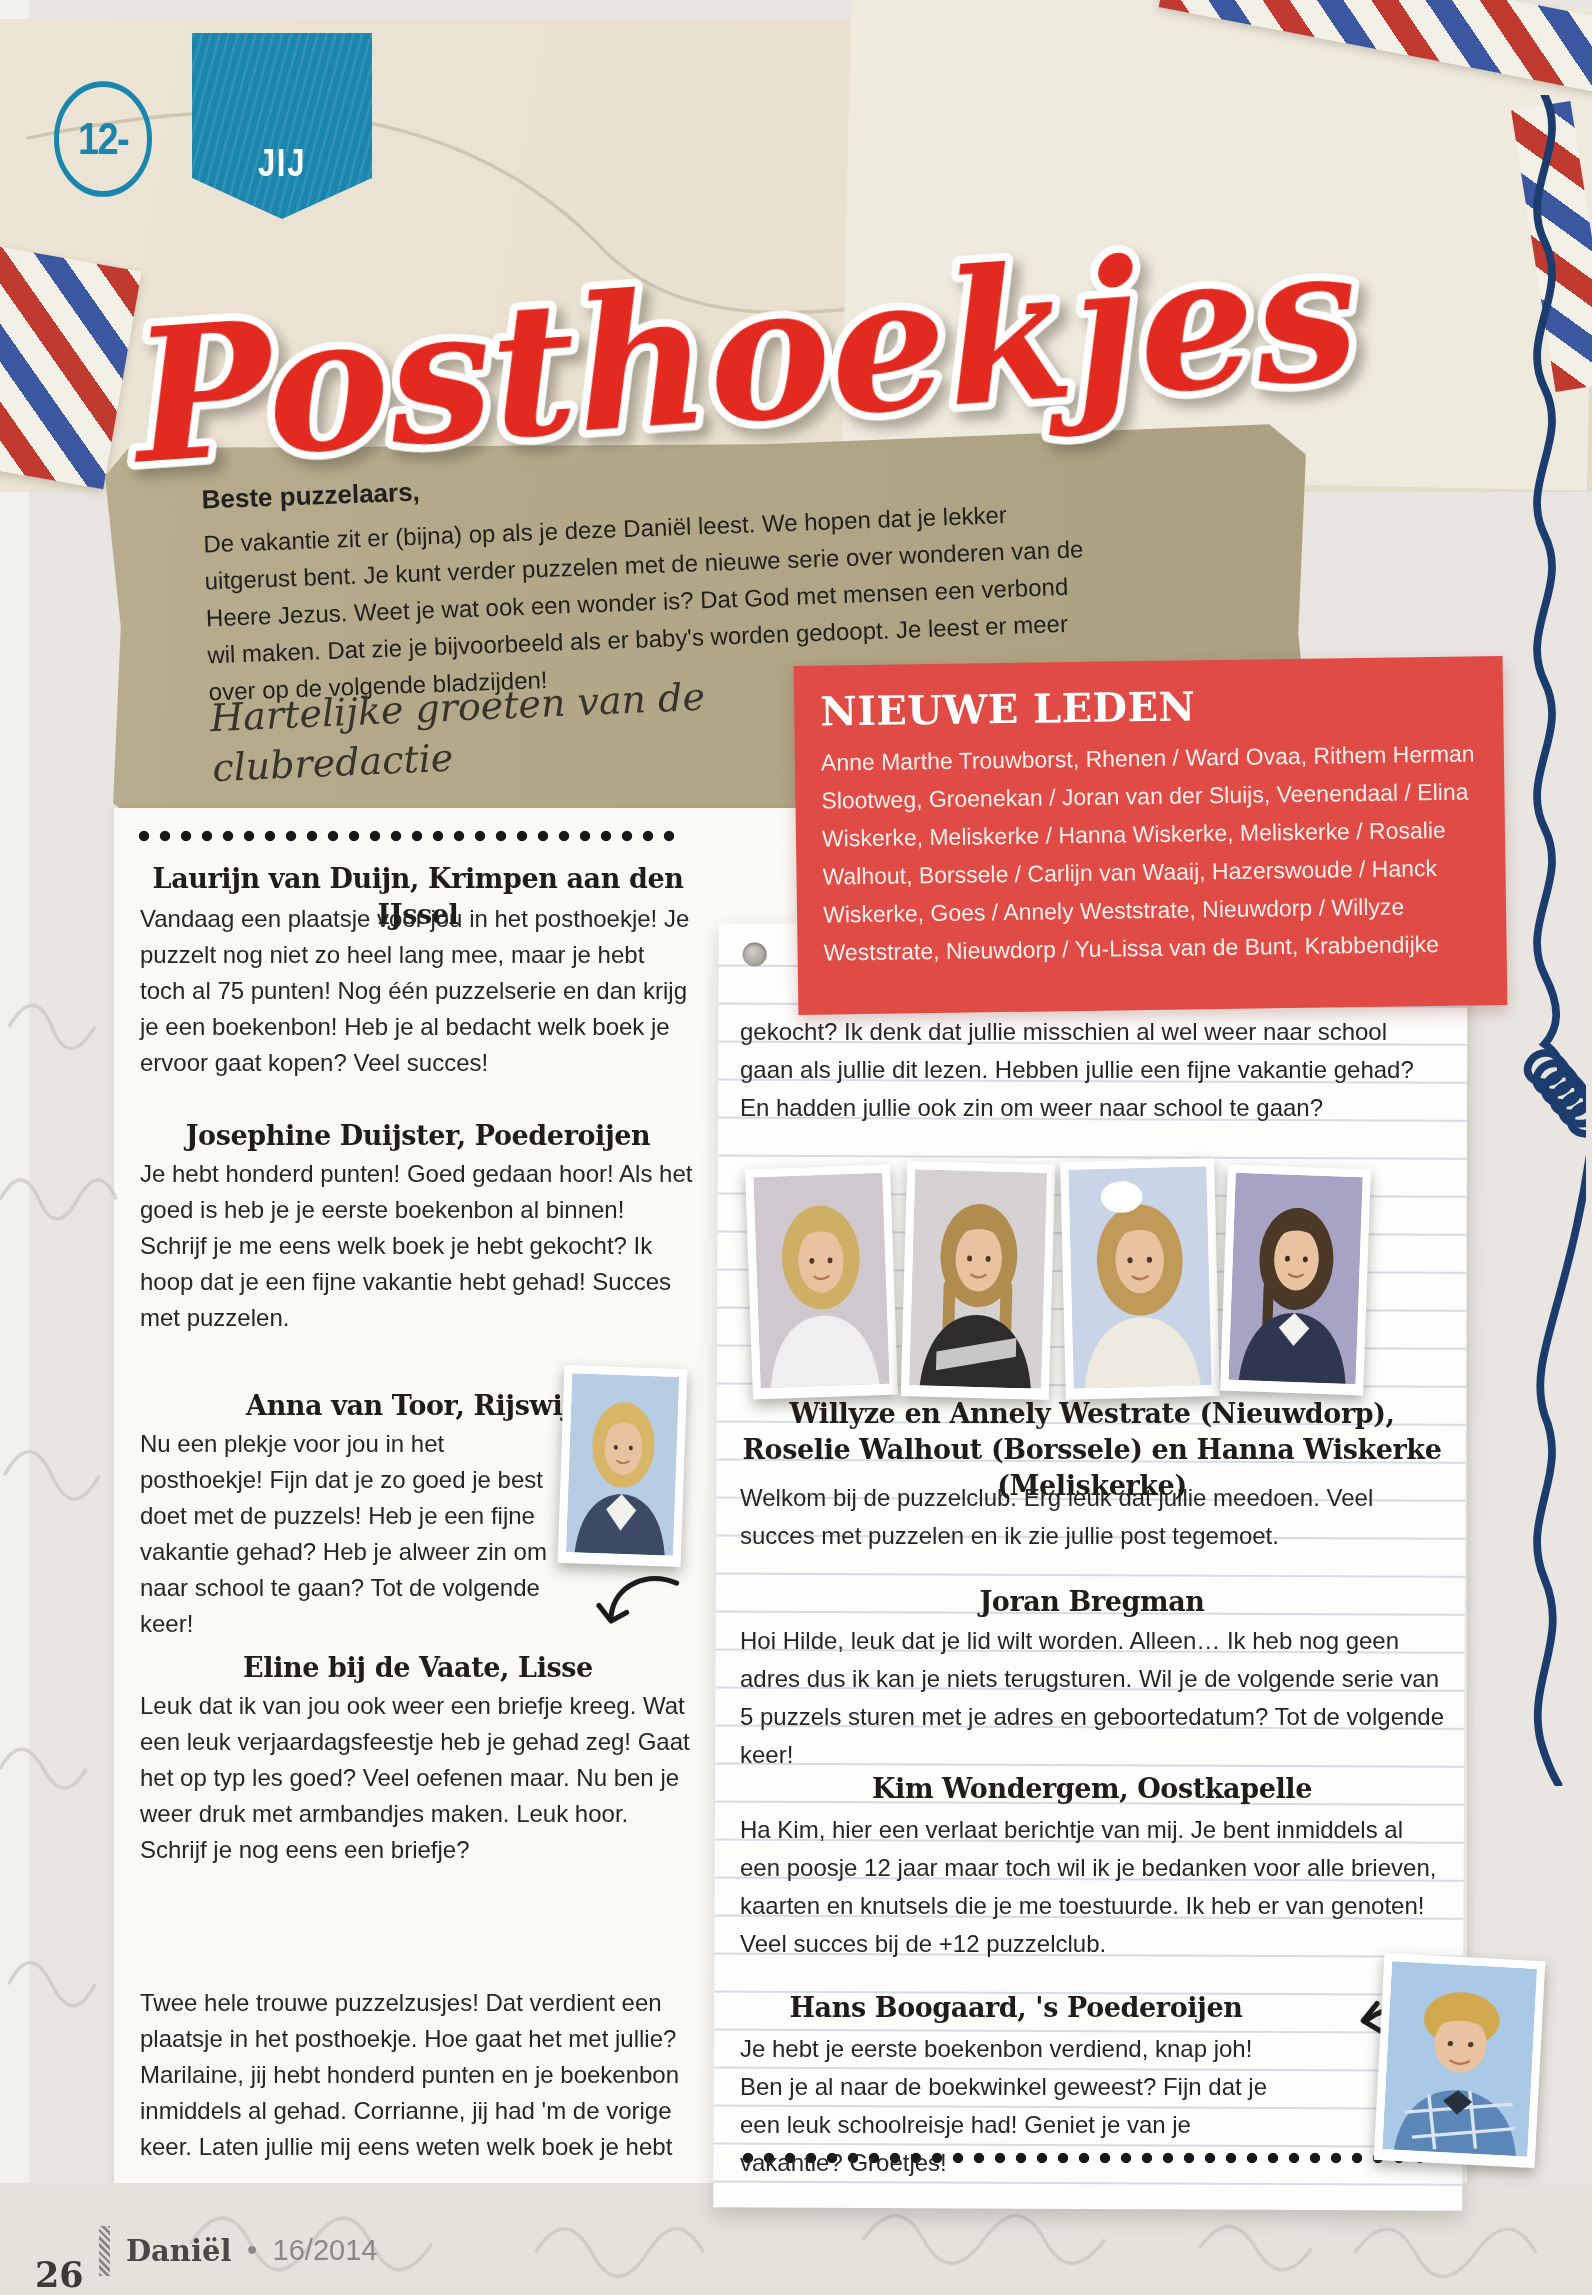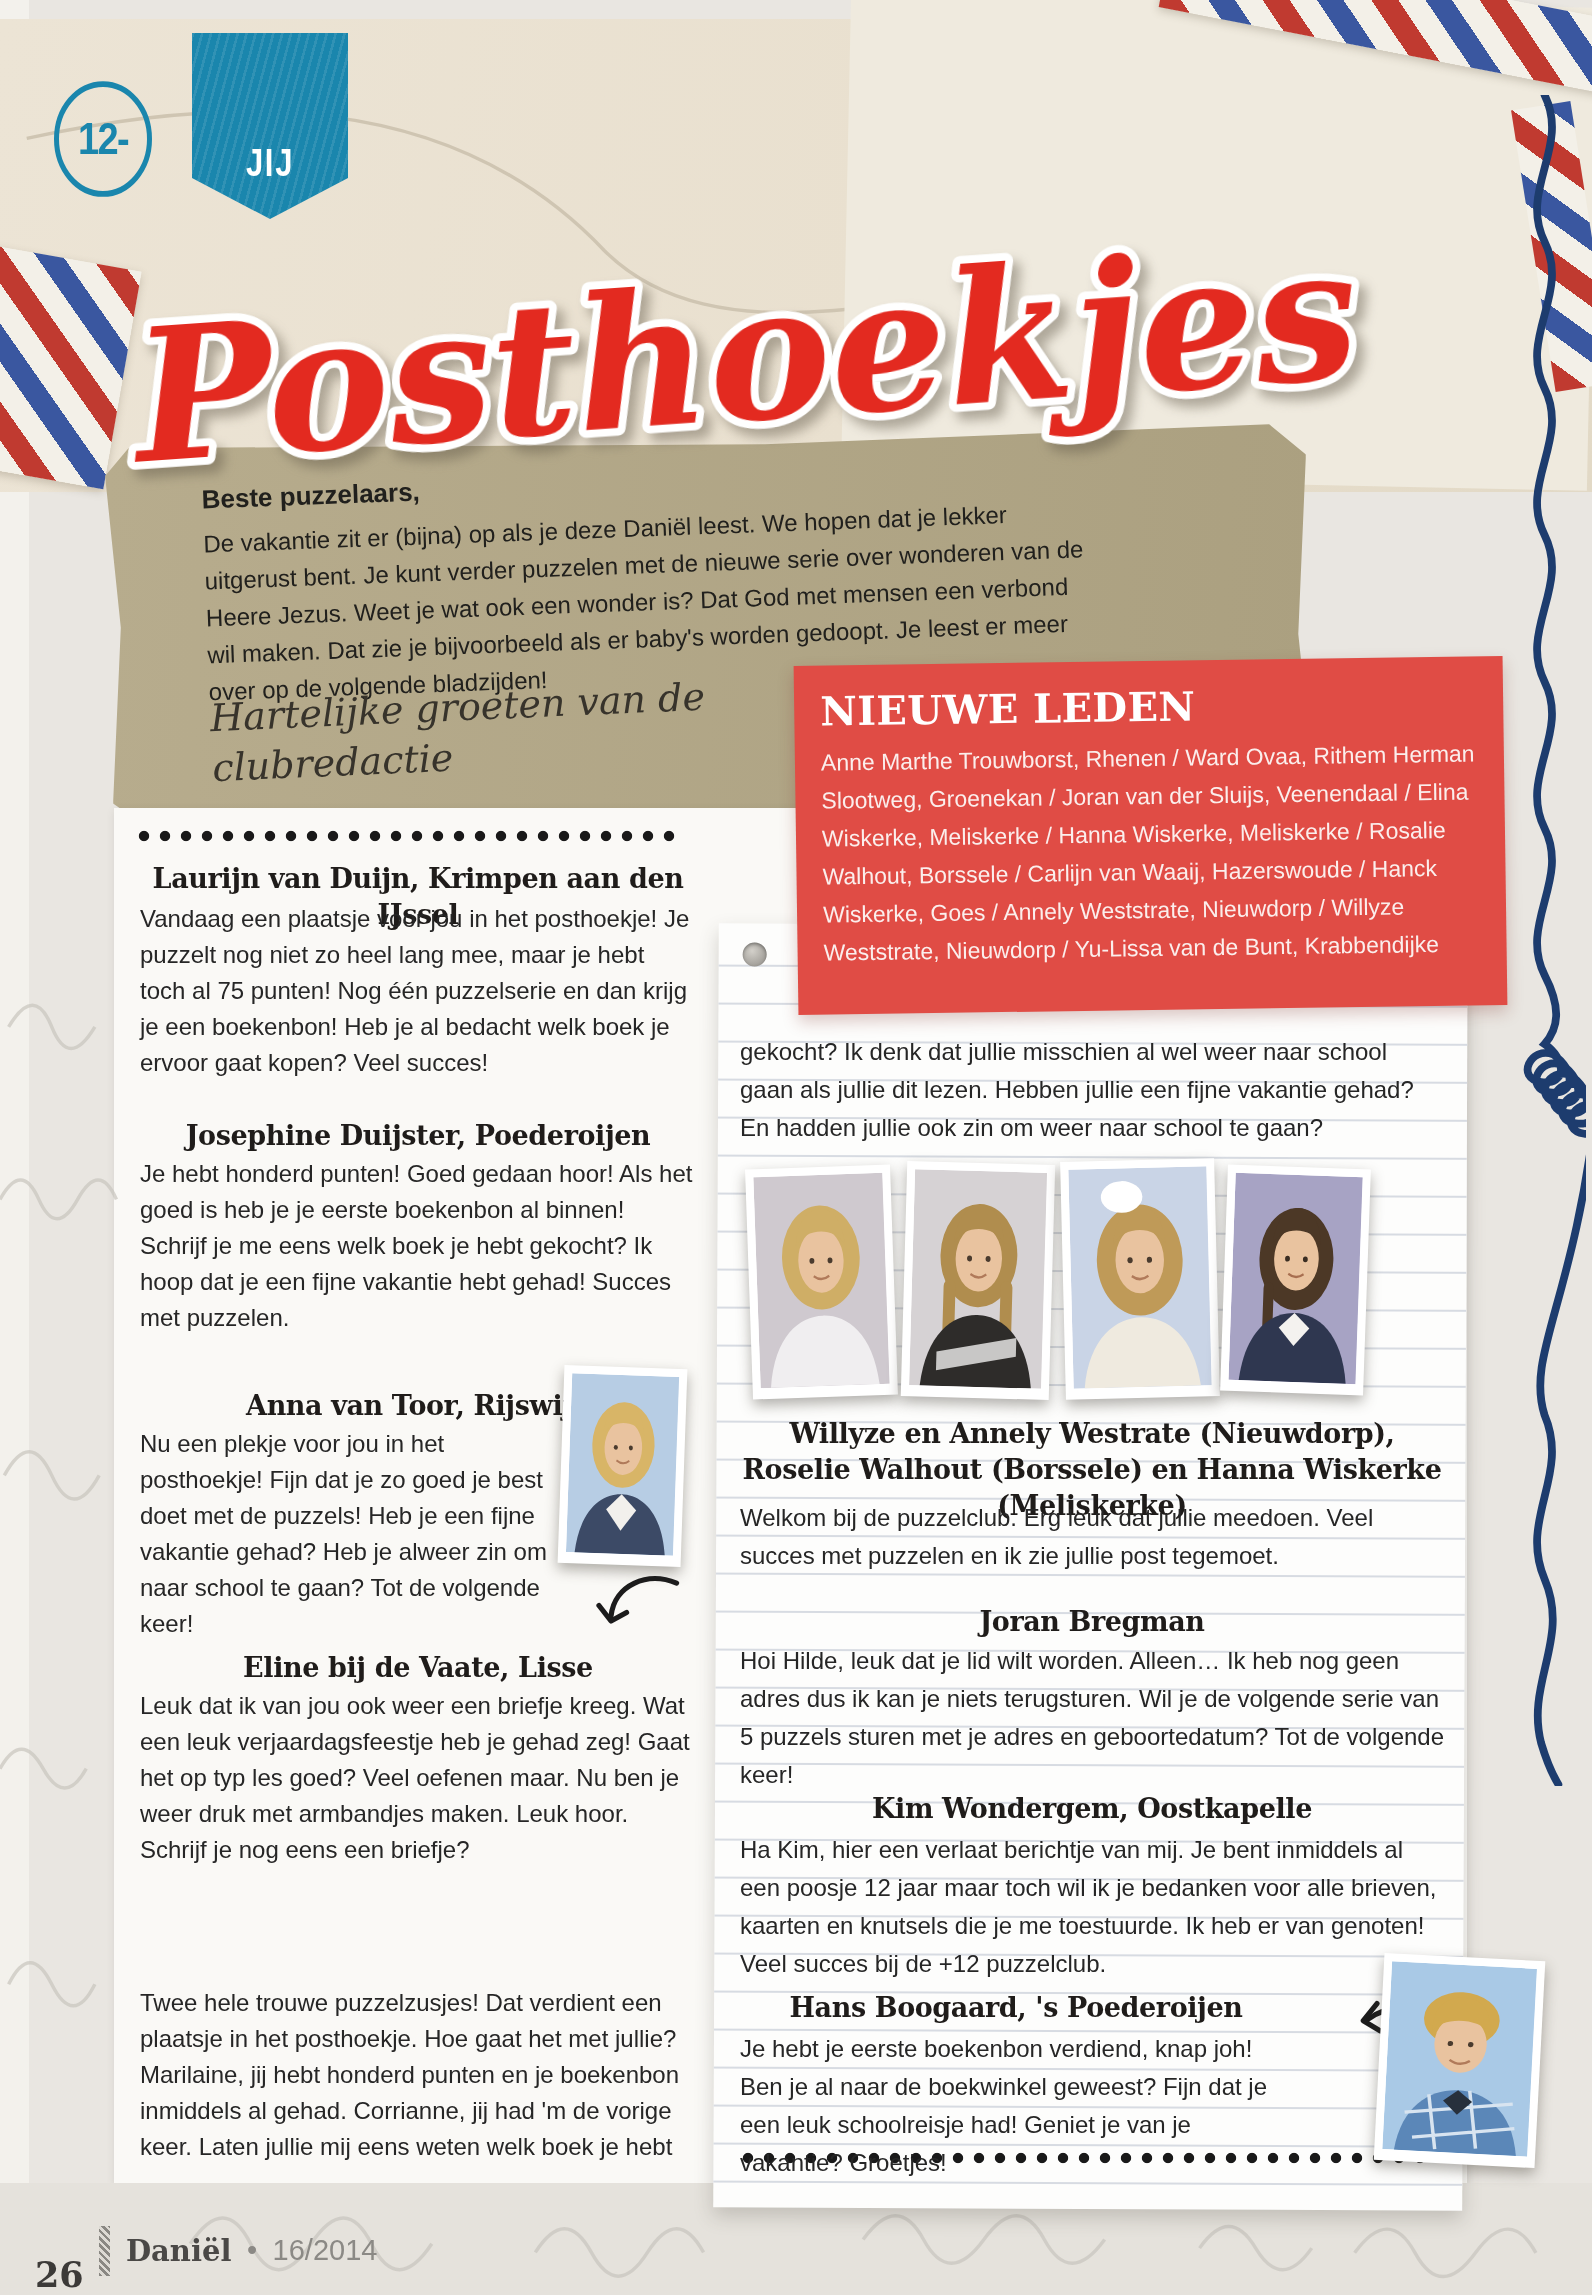--- a/index.html
+++ b/index.html
@@ -28,21 +28,21 @@
          background-position:0 5.2px;transform:rotate(.25deg);box-shadow:0 8.6px 19px rgba(70,65,55,.22);}
   .hole{left:24px;top:19px;width:24px;height:24px;border-radius:50%;
         background:radial-gradient(circle at 40% 35%,#d3d0ca,#8f8c86);box-shadow:inset 0 1.7px 3.5px rgba(0,0,0,.35);}
   .footer-strip{left:0;top:2183px;width:1592px;height:112px;background:#e5e2dc;}
   .ghost{stroke:#c7c4be;stroke-width:4;fill:none;opacity:.7;}
 
   
   .badge{left:54px;top:90px;width:88px;height:88px;border:5.2px solid #1a86ad;border-radius:50%;
          color:#1a86ad;display:flex;align-items:center;justify-content:center;
          font-weight:bold;font-size:38px;letter-spacing:-1.7px;transform:scaleY(1.18);}
-  .ribbon{left:192px;top:33px;width:156px;height:186px;background:#1a86ad;
+  .ribbon{left:192px;top:33px;width:180px;height:186px;background:#1a86ad;
           background-image:repeating-linear-gradient(105deg,rgba(255,255,255,.10) 0 2.6px,rgba(255,255,255,0) 2.6px 8.6px);
           clip-path:polygon(0 0,100% 0,100% 78%,50% 100%,0 78%);
           display:flex;justify-content:center;align-items:flex-end;padding-bottom:38px;box-sizing:border-box;}
   .ribbon span{color:#fff;font-weight:bold;font-size:31px;letter-spacing:1.7px;transform:scaleY(1.25);}
   .title-wrap{left:86px;top:205px;width:1320px;height:302px;transform:rotate(-4deg);
               filter:drop-shadow(7.8px 9.5px 6px rgba(96,86,70,.45));}
 
   
   .intro{left:205px;top:468px;width:897px;transform:rotate(-2.1deg);color:#21201d;}
   .intro .salut{font-weight:bold;font-size:26px;margin-bottom:10.4px;}
@@ -60,21 +60,21 @@
   .h-slab{font-family:"DejaVu Serif",serif;font-weight:bold;font-size:27px;line-height:36px;
           color:#1f1c1a;letter-spacing:-0.4px;text-align:center;}
   .body-t{font-size:24px;line-height:36px;color:#262626;}
   .body-r{font-size:24px;line-height:38px;color:#262626;}
   .dots{height:12px;background-image:radial-gradient(circle at 6px 6px,#191919 4.7px,transparent 5.6px);
         background-size:21px 12px;background-repeat:repeat-x;}
   .dots-top{left:138px;top:830px;width:538px;}
   .dots-bottom{left:742px;top:2152px;width:696px;}
 
   .lcol{left:140px;width:556px;}
-  .rcol{left:740px;width:704px;margin-top:20px;}
+  .rcol{left:740px;width:704px;}
 
   
   .photo{position:absolute;background:#fff;padding:7.8px 7.8px 11.2px 7.8px;box-sizing:border-box;
          box-shadow:0 6px 14px rgba(60,55,45,.4);}
   .photo svg{display:block;width:100%;height:100%;}
   .arrow-svg{position:absolute;}
 
   .footer{left:35px;top:2206px;display:flex;align-items:center;gap:15.5px;}
   .footer .pn{font-family:"DejaVu Serif",serif;font-weight:bold;font-size:35px;color:#3c3a38;margin-top:48px;}
   .footer .divider{width:11.2px;height:50px;background:repeating-linear-gradient(45deg,#8a8883 0 2.6px,#dddad4 2.6px 5.2px);}

